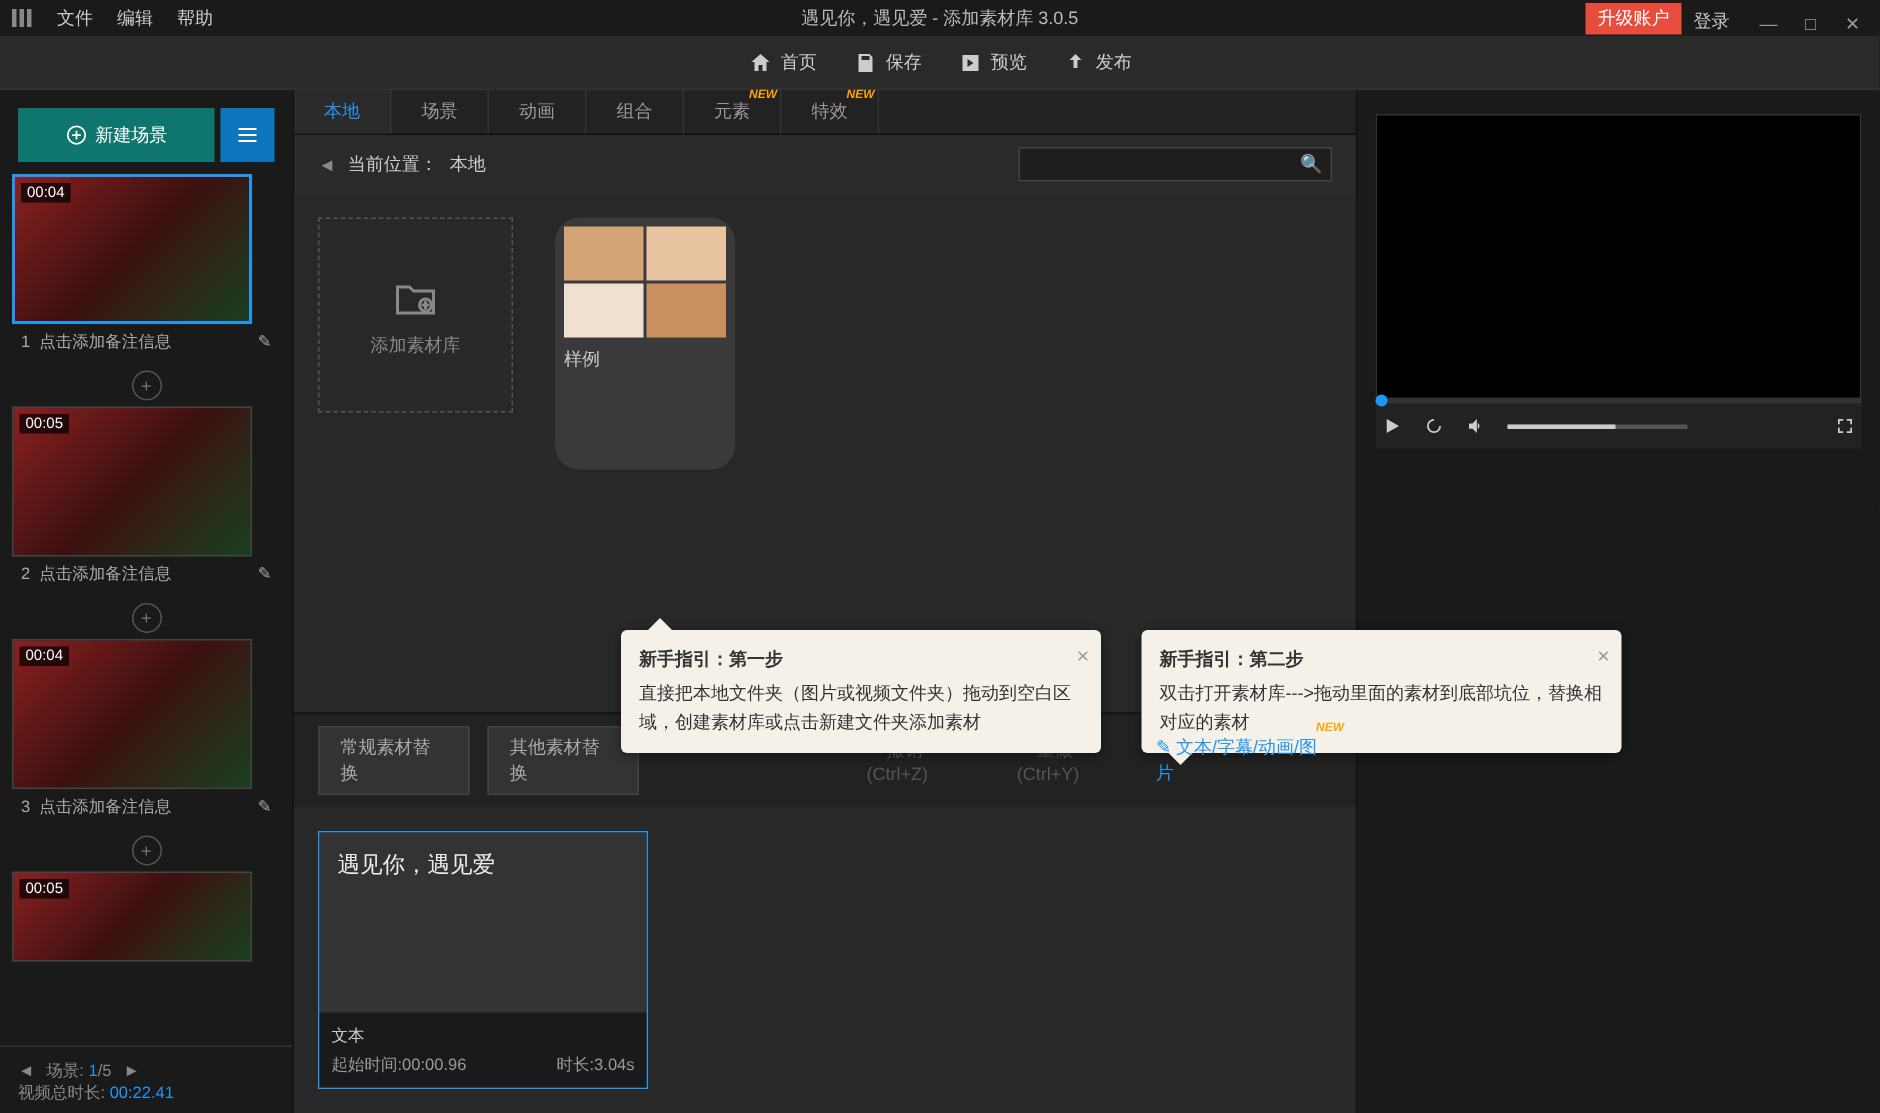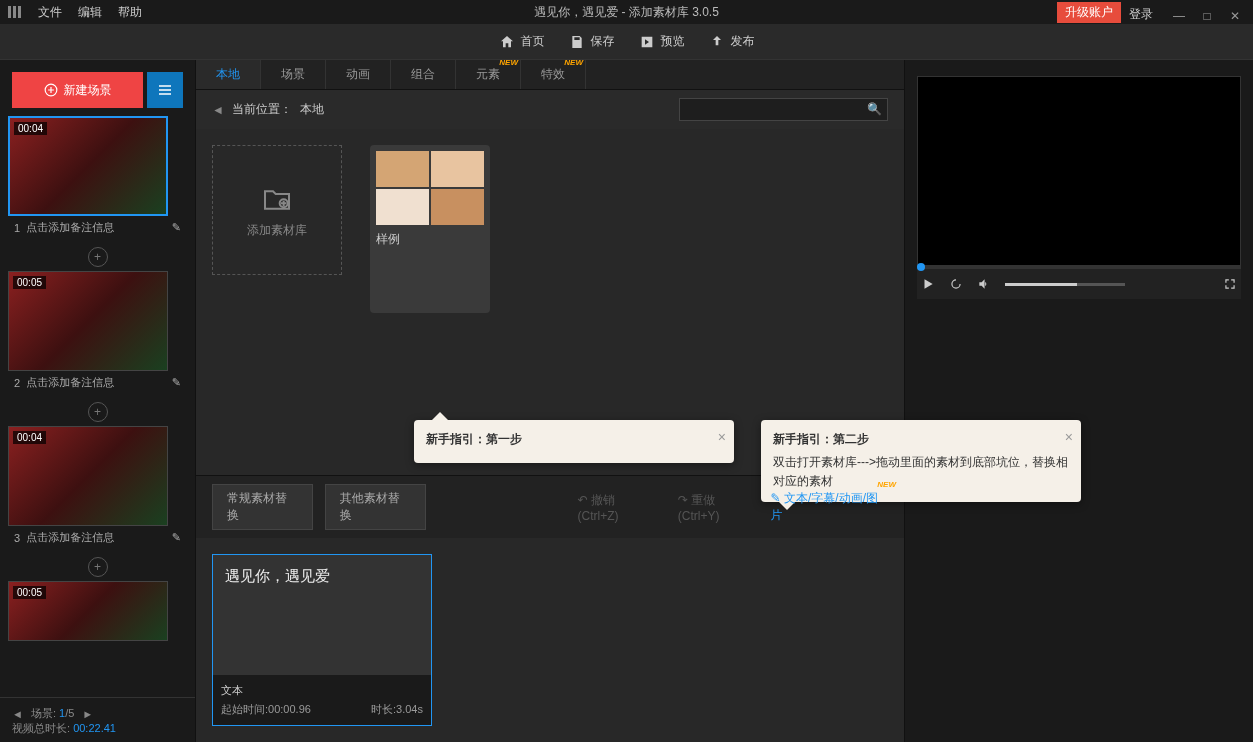--- a/index.html
+++ b/index.html
@@ -12,21 +12,21 @@
 .title-right{margin-left:auto;display:flex;align-items:flex-end;gap:8px}
 .upgrade-btn{background:#e74c3c;color:#fff;padding:2px 8px;font-size:12px;cursor:pointer}
 .login-btn{color:#ccc;cursor:pointer;margin-right:8px}
 .win-btn{width:20px;text-align:center;cursor:pointer;color:#999}
 .toolbar{height:36px;background:#2a2a2a;display:flex;align-items:center;justify-content:center;gap:24px;border-bottom:1px solid #333}
 .tool-btn{display:flex;align-items:center;gap:6px;color:#ccc;cursor:pointer}
 .tool-btn svg{width:16px;height:16px;fill:#ccc}
 .main{display:flex;height:682px}
 .left-panel{width:195px;background:#1a1a1a;display:flex;flex-direction:column}
 .left-top{display:flex;height:36px;margin:12px 12px 8px}
-.new-scene-btn{flex:1;background:#ef4444;color:#fff;display:flex;align-items:center;justify-content:center;gap:6px;cursor:pointer}
+.new-scene-btn{flex:1;background:#0f766e;color:#fff;display:flex;align-items:center;justify-content:center;gap:6px;cursor:pointer}
 .sort-btn{width:36px;background:#0e76bc;margin-left:4px;display:flex;align-items:center;justify-content:center;cursor:pointer}
 .scene-list{flex:1;overflow-y:auto;padding:0 8px}
 .scene-item{margin-bottom:8px;position:relative}
 .scene-thumb{width:160px;height:100px;border:1px solid #444;position:relative;background:linear-gradient(135deg,#8b2020 0%,#3d1010 50%,#1a4020 100%);cursor:pointer}
 .scene-item.active .scene-thumb{border:2px solid #2196f3}
 .scene-time{position:absolute;top:4px;left:4px;background:rgba(0,0,0,0.7);color:#fff;padding:1px 4px;font-size:10px}
 .scene-caption{display:flex;align-items:center;padding:4px 6px;color:#aaa;font-size:11px}
 .scene-num{margin-right:6px}
 .edit-icon{margin-left:auto;cursor:pointer}
 .add-between{text-align:center;margin:4px 0}
@@ -40,21 +40,21 @@
 .tabs{display:flex;height:30px;background:#222;border-bottom:1px solid #111}
 .tab{padding:0 20px;display:flex;align-items:center;color:#999;cursor:pointer;position:relative;border-right:1px solid #333}
 .tab.active{color:#2196f3;background:#2a2a2a}
 .tab .new-badge{position:absolute;top:-2px;right:2px;font-size:8px;color:#ffa500;font-style:italic;font-weight:bold}
 .breadcrumb-row{display:flex;align-items:center;padding:8px 16px;gap:8px;background:#2a2a2a}
 .breadcrumb-row input{flex:0 0 240px;margin-left:auto;background:#1e1e1e;border:1px solid #444;padding:3px 24px 3px 6px;color:#ccc}
 .search-wrap{position:relative;margin-left:auto}
 .search-wrap .sicon{position:absolute;right:6px;top:4px;color:#888}
 .asset-area{padding:16px;display:flex;gap:28px;position:relative;min-height:200px}
 .asset-add{width:130px;height:130px;border:1px dashed #555;display:flex;flex-direction:column;align-items:center;justify-content:center;gap:8px;color:#888;cursor:pointer}
-.asset-folder{width:120px;background:#3a3a3a;border-radius:4px;padding:6px;cursor:pointer}
+.asset-folder{width:120px;background:#3a3a3a;border-radius:16px;padding:6px;cursor:pointer}
 .asset-folder .imgs{display:grid;grid-template-columns:1fr 1fr;gap:2px;margin-bottom:6px}
 .asset-folder .imgs div{height:36px;background:#855}
 .asset-folder .imgs div:nth-child(1){background:#d4a574}
 .asset-folder .imgs div:nth-child(2){background:#e8c4a0}
 .asset-folder .imgs div:nth-child(3){background:#f0e0d0}
 .asset-folder .imgs div:nth-child(4){background:#c89060}
 .tooltip{position:absolute;background:#f5f0e8;color:#333;padding:10px 12px;border-radius:4px;width:320px;box-shadow:0 2px 8px rgba(0,0,0,0.4);font-size:12px;line-height:1.6}
 .tooltip .tt-title{font-weight:bold;margin-bottom:4px}
 .tooltip .tt-close{position:absolute;top:6px;right:8px;cursor:pointer;color:#999;font-size:14px}
 .tooltip.t1{left:218px;top:360px}
@@ -237,20 +237,21 @@
             <div></div>
             <div></div>
           </div>
         <span>样例</span>
       </div>
     </div>
 
     <div class="tooltip t1">
       <span class="tt-close">×</span>
       <div class="tt-title">新手指引：第一步</div>
+      <div>直接把本地文件夹（图片或视频文件夹）拖动到空白区域，创建素材库或点击新建文件夹添加素材</div>
     </div>
     <div class="tooltip t2">
       <span class="tt-close">×</span>
       <div class="tt-title">新手指引：第二步</div>
       <div>双击打开素材库---&gt;拖动里面的素材到底部坑位，替换相对应的素材</div>
     </div>
 
     <div class="replace-bar">
       <div class="replace-tab">常规素材替换</div>
       <div class="replace-tab">其他素材替换</div>

